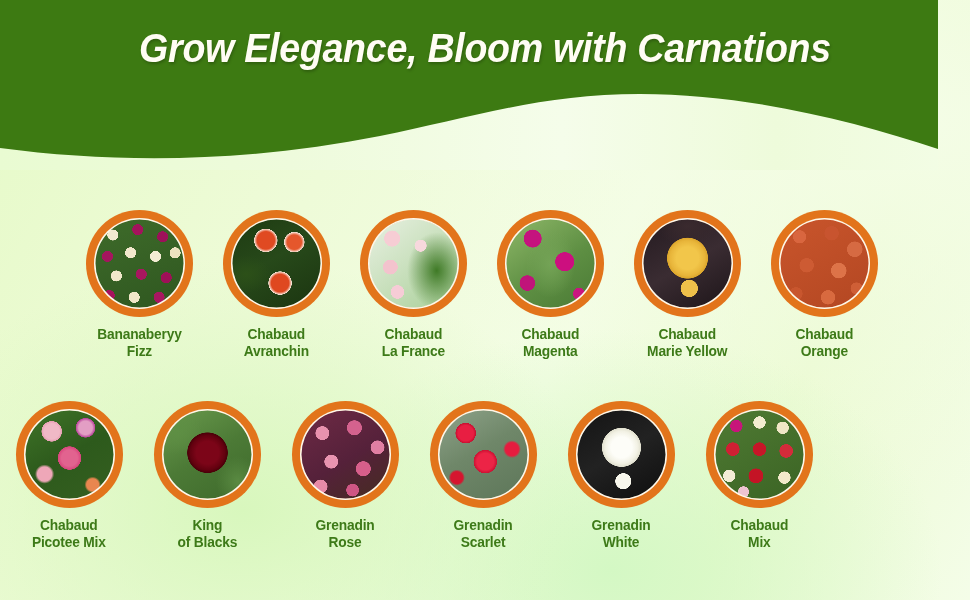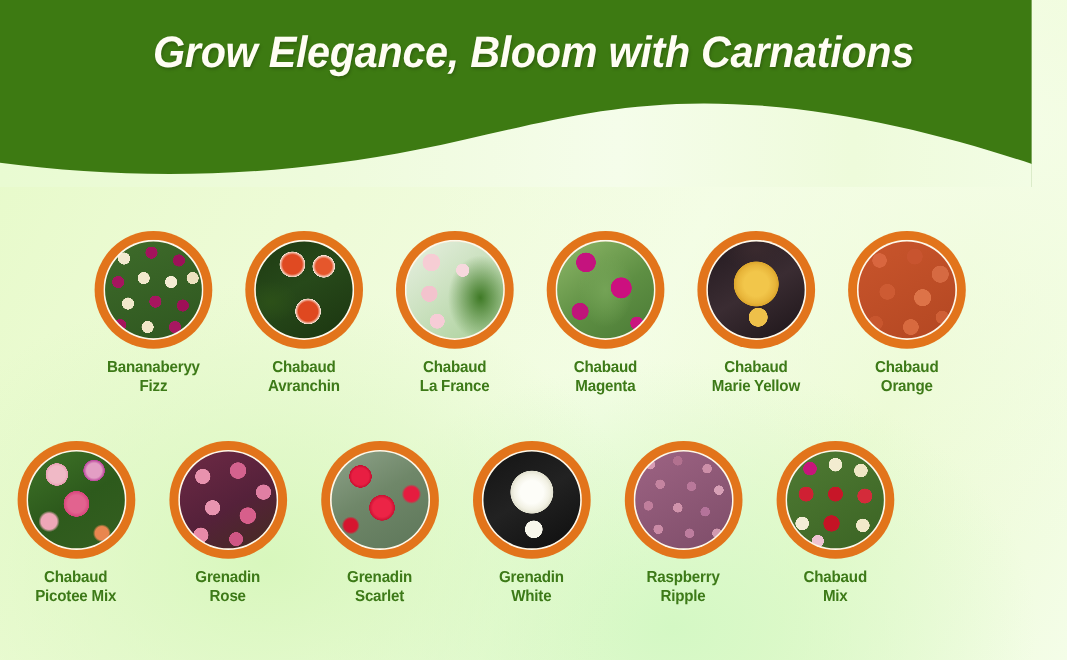--- a/index.html
+++ b/index.html
@@ -301,20 +301,29 @@
   <div class="cell">
     <div class="medallion">
       <div class="photo f-picotee"></div>
     </div>
     <div class="caption">
       <div>Chabaud</div>
       <div>Picotee Mix</div>
     </div>
   </div>
 
+  <div class="cell">
+    <div class="medallion">
+      <div class="photo f-kingofblacks"></div>
+    </div>
+    <div class="caption">
+      <div>King</div>
+      <div>of Blacks</div>
+    </div>
+  </div>
 
   <div class="cell">
     <div class="medallion">
       <div class="photo f-grenadinrose"></div>
     </div>
     <div class="caption">
       <div>Grenadin</div>
       <div>Rose</div>
     </div>
   </div>
@@ -332,29 +341,20 @@
   <div class="cell">
     <div class="medallion">
       <div class="photo f-grenadinwhite"></div>
     </div>
     <div class="caption">
       <div>Grenadin</div>
       <div>White</div>
     </div>
   </div>
 
-  <div class="cell">
-    <div class="medallion">
-      <div class="photo f-raspberryripple"></div>
-    </div>
-    <div class="caption">
-      <div>Raspberry</div>
-      <div>Ripple</div>
-    </div>
-  </div>
 
   <div class="cell">
     <div class="medallion">
       <div class="photo f-chabaudmix"></div>
     </div>
     <div class="caption">
       <div>Chabaud</div>
       <div>Mix</div>
     </div>
   </div>

